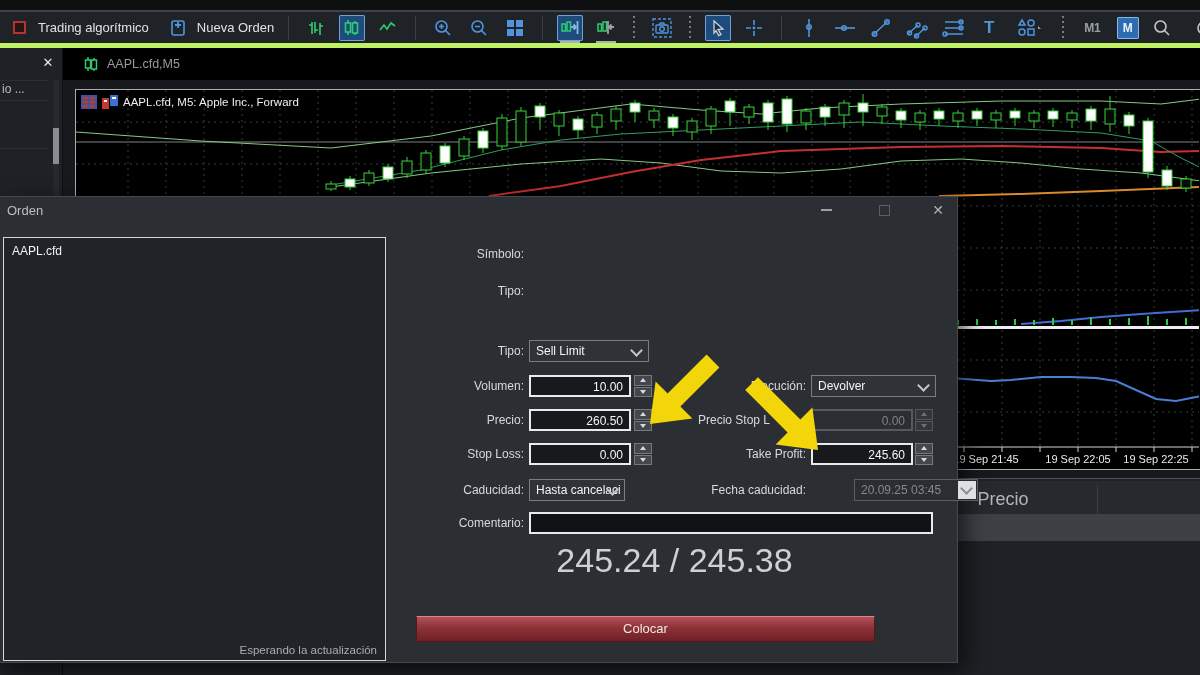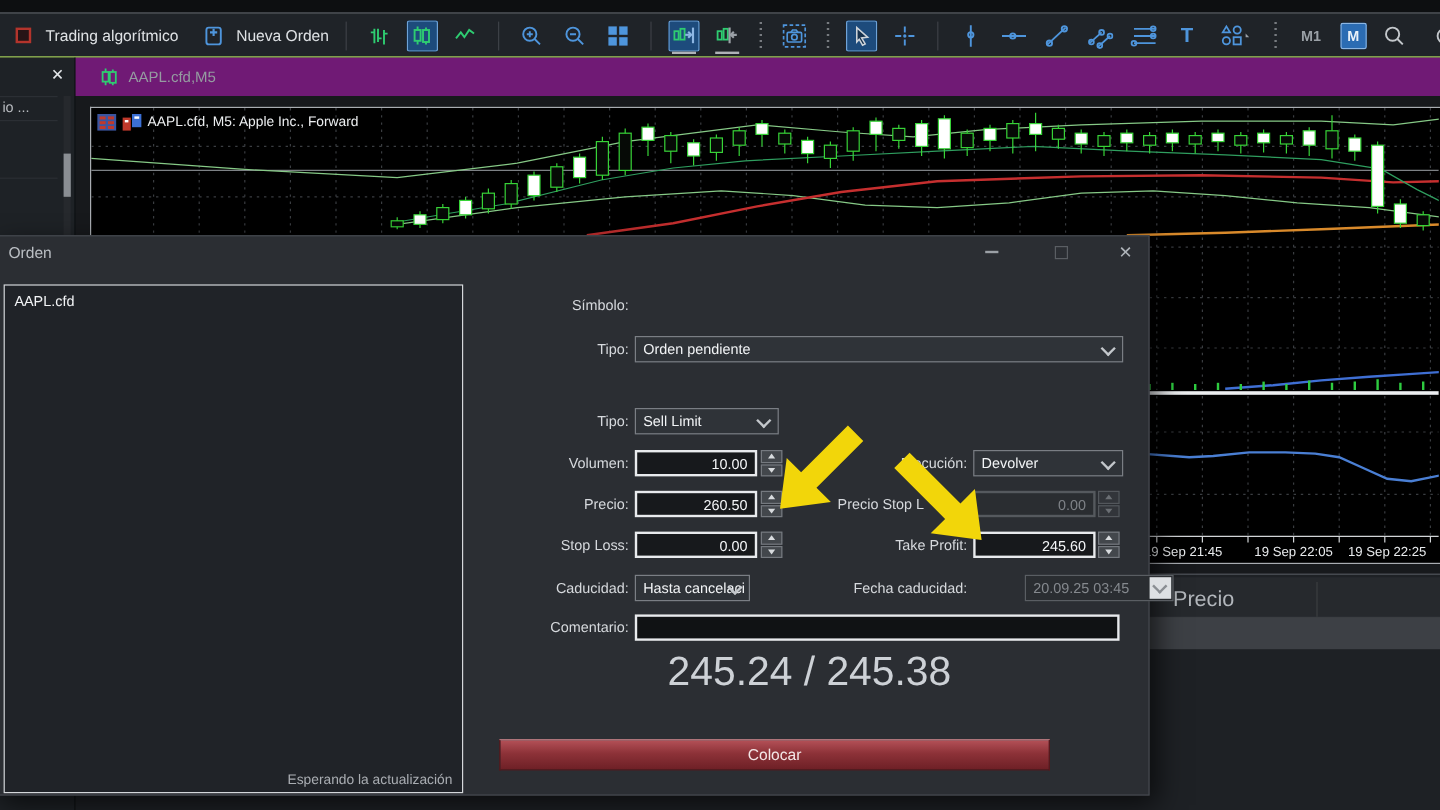--- a/index.html
+++ b/index.html
@@ -1,40 +1,40 @@
 <!DOCTYPE html>
 <html><head>
 <meta charset="utf-8">
 <style>
   html,body{margin:0;padding:0;width:1200px;height:675px;overflow:hidden;background:#17191c;
     font-family:"Liberation Sans",sans-serif;-webkit-font-smoothing:antialiased;position:relative}
   .abs{position:absolute}
   
   #topstrip{left:0;top:0;width:1200px;height:10px;background:#0d0f11;border-bottom:2px solid #3f4348}
-  #toolbar{left:0;top:12px;width:1200px;height:36px;background:#1f2328;border-bottom:1px solid #bef264;
+  #toolbar{left:0;top:12px;width:1200px;height:36px;background:#1f2328;border-bottom:5px solid #bef264;
     display:flex;align-items:center;padding-left:12px;box-sizing:border-box;gap:10px;color:#dfe2e5;font-size:13px}
   .tbtn{display:flex;align-items:center;justify-content:center;width:26px;height:26px;border-radius:2px;flex:0 0 auto}
   .tbtn.sel{background:#1d4b7c;box-shadow:inset 0 0 0 1px #6fa3d8}
   .tsep{width:1px;height:24px;background:#3c4046;flex:0 0 auto;margin:0 4px}
   .tsep.dot{width:2px;background:repeating-linear-gradient(#777b80 0 2px,transparent 2px 5px)}
   .tlabel{white-space:nowrap}
   .mbtn{color:#9aa0a6;font-size:12px;font-weight:bold;padding:4px 6px;border-radius:2px}
   .mbtn.sel{background:#2b6cb3;color:#eaf1f8;box-shadow:inset 0 0 0 1px #8db6e2}
   .underbar{position:relative}
   .underbar:after{content:"";position:absolute;left:3px;right:3px;bottom:-2px;height:2px;background:#aeb2b6}
   
   #sidebar{left:0;top:48px;width:62px;height:627px;background:#1e2226;border-right:1px solid #0d0f11}
   #sidebar .row-line{position:absolute;left:0;width:48px;height:1px;background:#2b2f34}
   #sb-scroll{position:absolute;right:3px;top:32px;width:6px;height:160px;background:#26292d}
   #sb-thumb{position:absolute;right:3px;top:80px;width:6px;height:36px;background:#8a8e93}
   #sb-close{position:absolute;right:4px;top:5px;width:20px;height:20px;color:#e3e6e9;font-size:13px;
     text-align:center;line-height:20px}
   #sb-frag{position:absolute;left:2px;top:34px;color:#b9bcc0;font-size:12px}
   
-  #tabbar{left:63px;top:48px;width:1137px;height:32px;background:#701a75;display:flex;align-items:center;padding-left:20px;box-sizing:border-box;gap:8px}
+  #tabbar{left:63px;top:48px;width:1137px;height:32px;background:#000000;display:flex;align-items:center;padding-left:20px;box-sizing:border-box;gap:8px}
   #tab-title{color:#959ba1;font-size:12.5px}
   
   #chart-window{left:75px;top:89px;width:1125px;height:379px;background:#000;border:1px solid #a9adb2;border-right:none}
   #chart-svg{position:absolute;left:0;top:0}
   #chart-legend{position:absolute;left:5px;top:5px;display:flex;align-items:center;gap:5px;color:#eceef0;font-size:11.5px}
   
   #dom-panel{left:63px;top:478px;width:1137px;height:197px;background:#1e2125;border-top:1px solid #50545a}
   #dom-head{position:absolute;left:0;top:2px;width:100%;height:33px;background:#26292d;border-bottom:1px solid #3b3e42}
   #dom-price{position:absolute;left:880px;top:8px;width:120px;text-align:center;color:#b2b6bb;font-size:18px}
   #dom-div{position:absolute;left:1034px;top:4px;width:1px;height:29px;background:#3b3e42}
@@ -515,21 +515,20 @@
   <div class="winbtn" id="dlg-close">✕</div>
 
   <div id="watch-panel">
     <div id="watch-sym">AAPL.cfd</div>
     <div id="watch-wait">Esperando la actualización</div>
   </div>
 
   <div class="flbl" style="left:419px;top:50px">Símbolo:</div>
 
   <div class="flbl" style="left:419px;top:87px">Tipo:</div>
-  <div class="combo" style="left:534px;top:83px;width:407px"><span>Orden pendiente</span><span class="chev"></span></div>
 
   <div class="flbl" style="left:419px;top:147px">Tipo:</div>
   <div class="combo" style="left:534px;top:143px;width:120px"><span>Sell Limit</span><span class="chev"></span></div>
 
   <div class="flbl" style="left:419px;top:182px">Volumen:</div>
   <div class="num" style="left:534px;top:178px;width:102px">10.00</div>
   <div class="spin" style="left:639px;top:178px">
       <div>
         <span class="tri-up"></span>
       </div>

